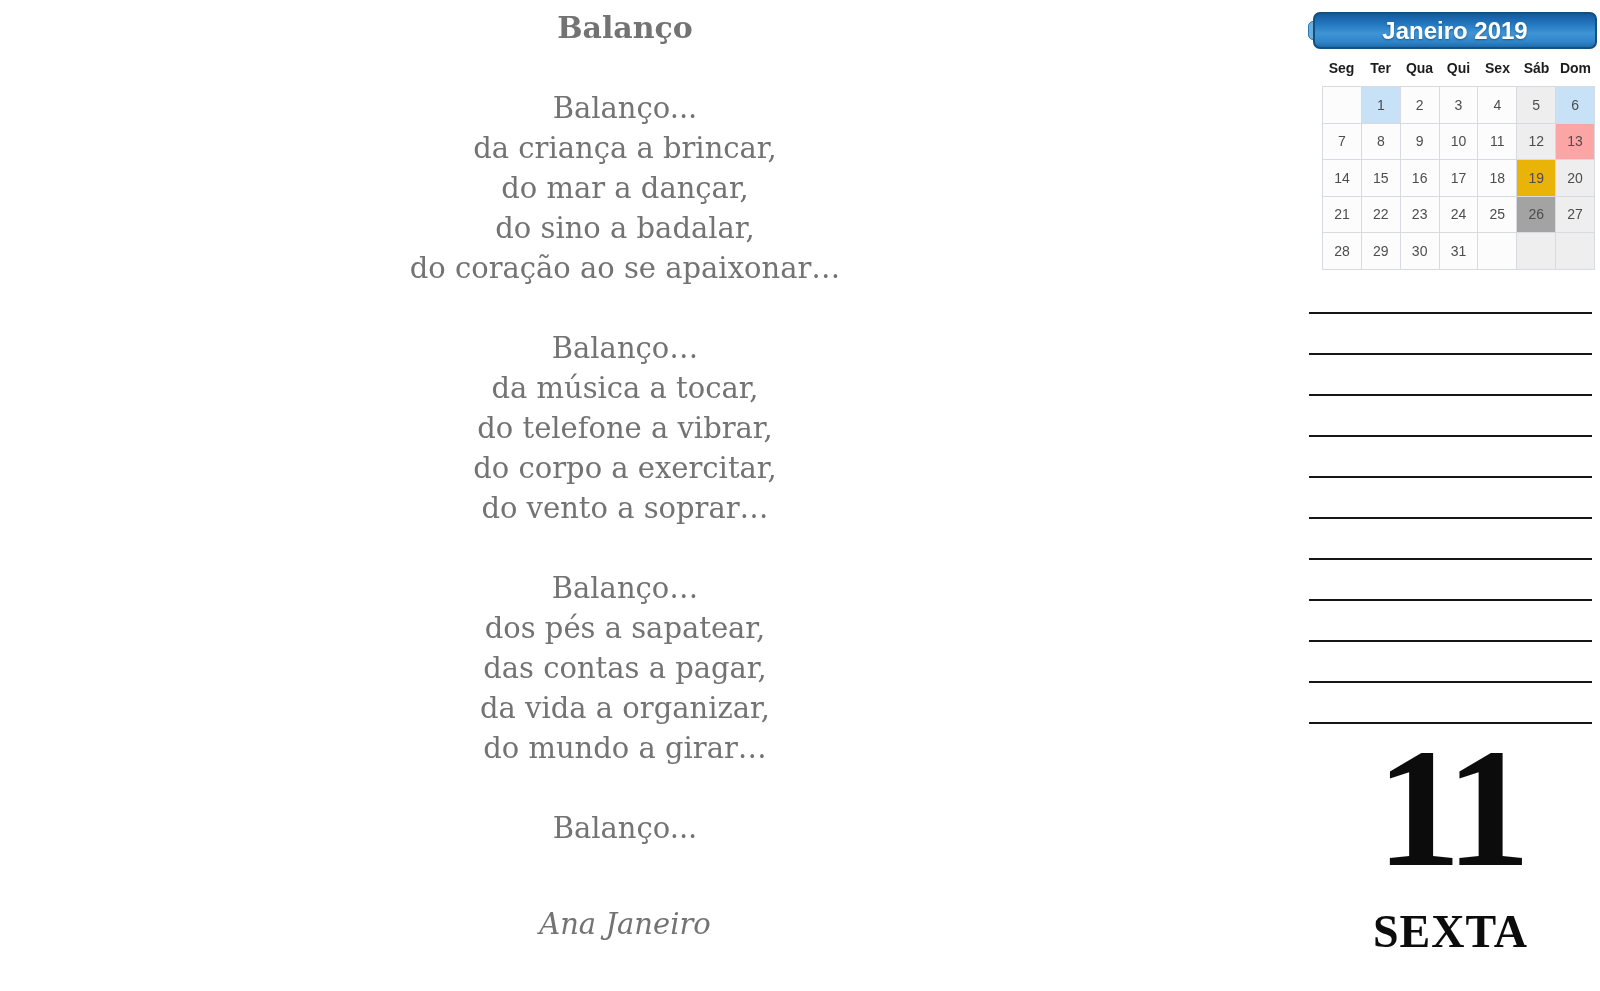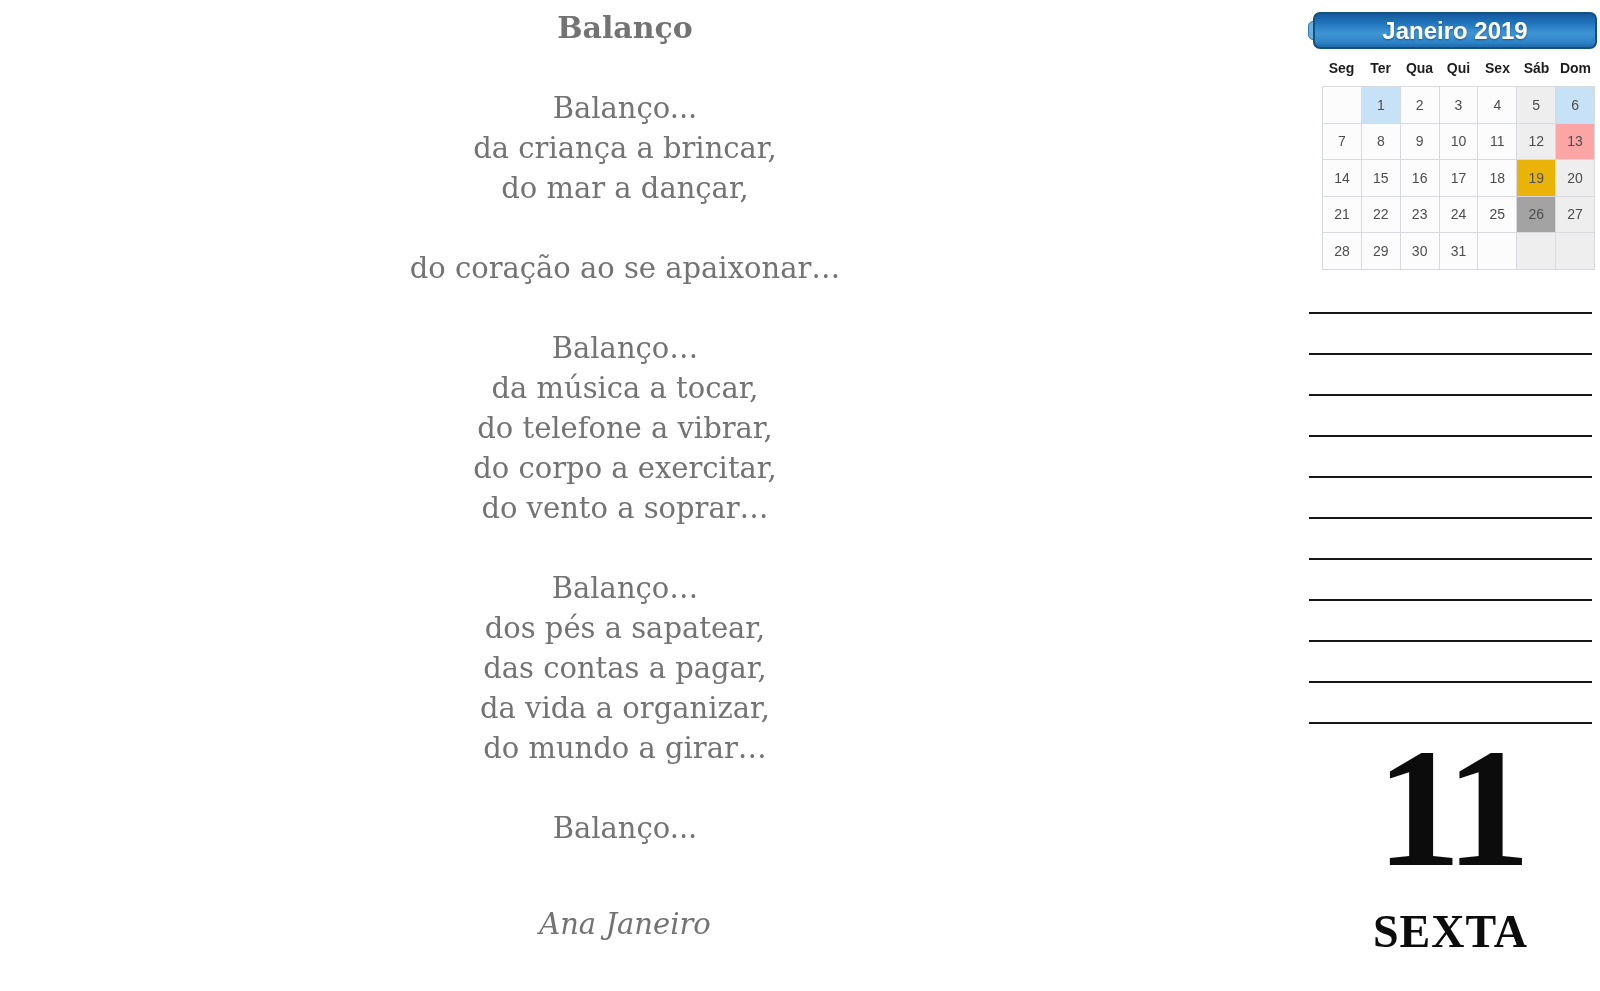--- a/index.html
+++ b/index.html
@@ -149,21 +149,21 @@
     letter-spacing: 1px;
     color: #0c0c0c;
   }
 </style>
 </head>
 <body>
 
 <div class="poem">
   <h1 class="poem-title">Balanço</h1>
   <div id="poem-stanzas">
-      <p class="stanza"><span>Balanço...</span><br><span>da criança a brincar,</span><br><span>do mar a dançar,</span><br><br><span>do coração ao se apaixonar…</span></p>
+      <p class="stanza"><span>Balanço...</span><br><span>da criança a brincar,</span><br><span>do mar a dançar,</span><br><span>do sino a badalar,</span><br><span>do coração ao se apaixonar…</span></p>
       <p class="stanza"><span>Balanço…</span><br><span>da música a tocar,</span><br><span>do telefone a vibrar,</span><br><span>do corpo a exercitar,</span><br><span>do vento a soprar…</span></p>
       <p class="stanza"><span>Balanço…</span><br><span>dos pés a sapatear,</span><br><span>das contas a pagar,</span><br><span>da vida a organizar,</span><br><span>do mundo a girar…</span></p>
       <p class="stanza"><span>Balanço...</span></p>
     </div>
   <div class="poem-author">Ana Janeiro</div>
 </div>
 
 <div class="calendar">
   <div class="cal-left-tab"></div>
   <div class="cal-header">Janeiro 2019</div>

